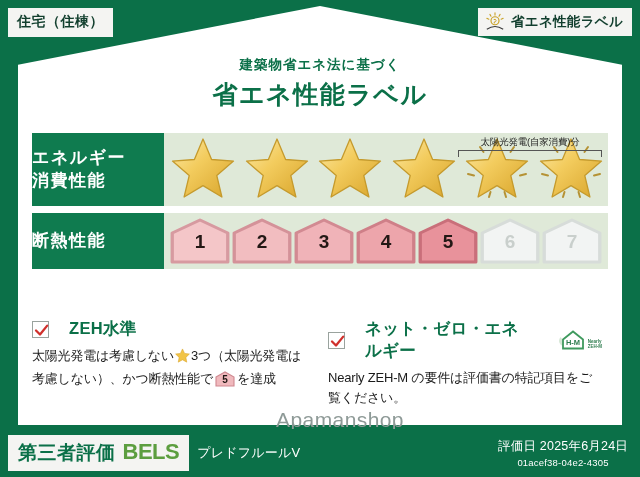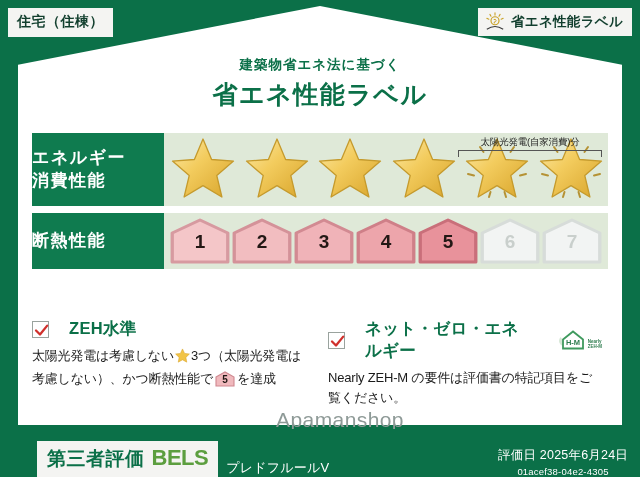--- a/index.html
+++ b/index.html
@@ -151,21 +151,21 @@
   .watermark {
     position: absolute; left: 0; right: 0; top: 408px;
     text-align: center; font-size: 21px; color: #8e9a97;
     z-index: 6; letter-spacing: .4px; padding-left: 40px;
   }
 
   
   .bottom-bar {
     position: absolute; left: 0; right: 0; bottom: 0; height: 48px;
     background: #0b7048; z-index: 15;
-    display: flex; align-items: flex-end; padding-left: 29px;
+    display: flex; align-items: center;
   }
   .bels-chip {
     background: #f4f4f2; margin-left: 8px;
     padding: 4px 10px 5px 10px;
     display: flex; align-items: baseline; gap: 7px;
   }
   .bels-chip .jp {
     font-size: 19px; font-weight: bold; color: #0b7048; letter-spacing: .5px;
   }
   .bels-chip .en {

